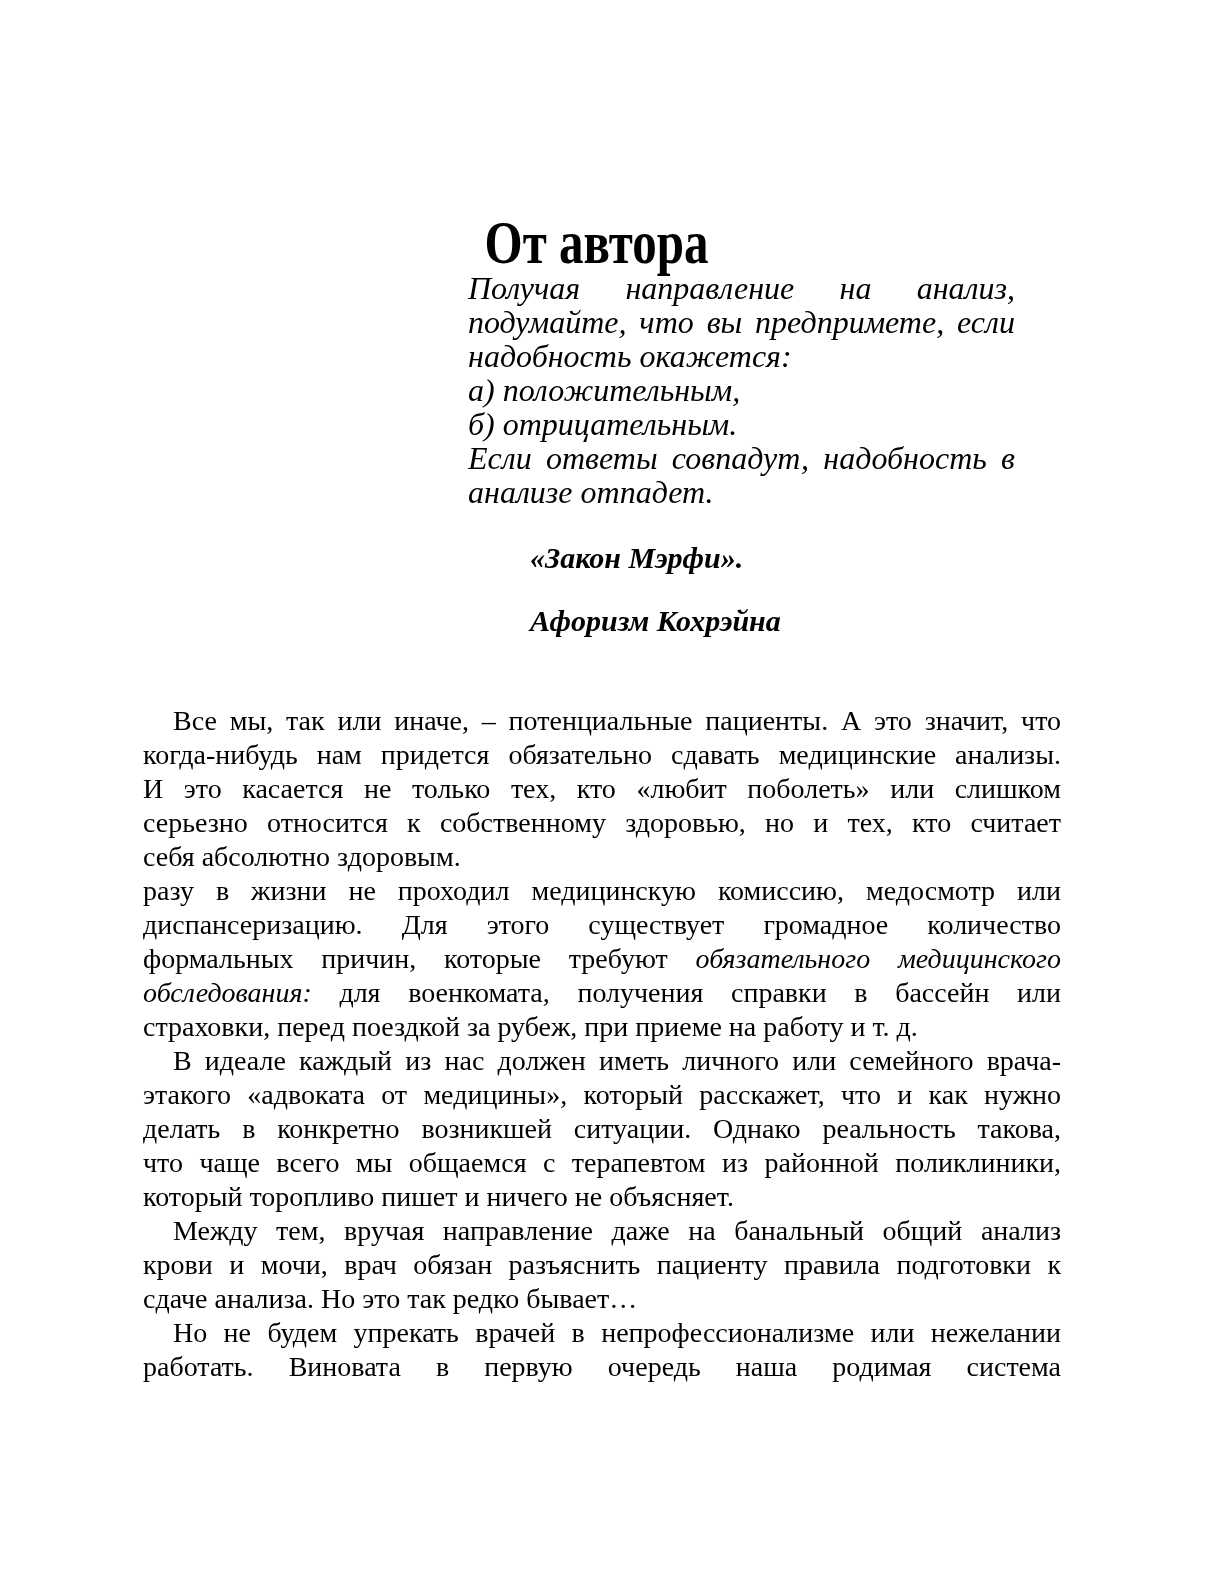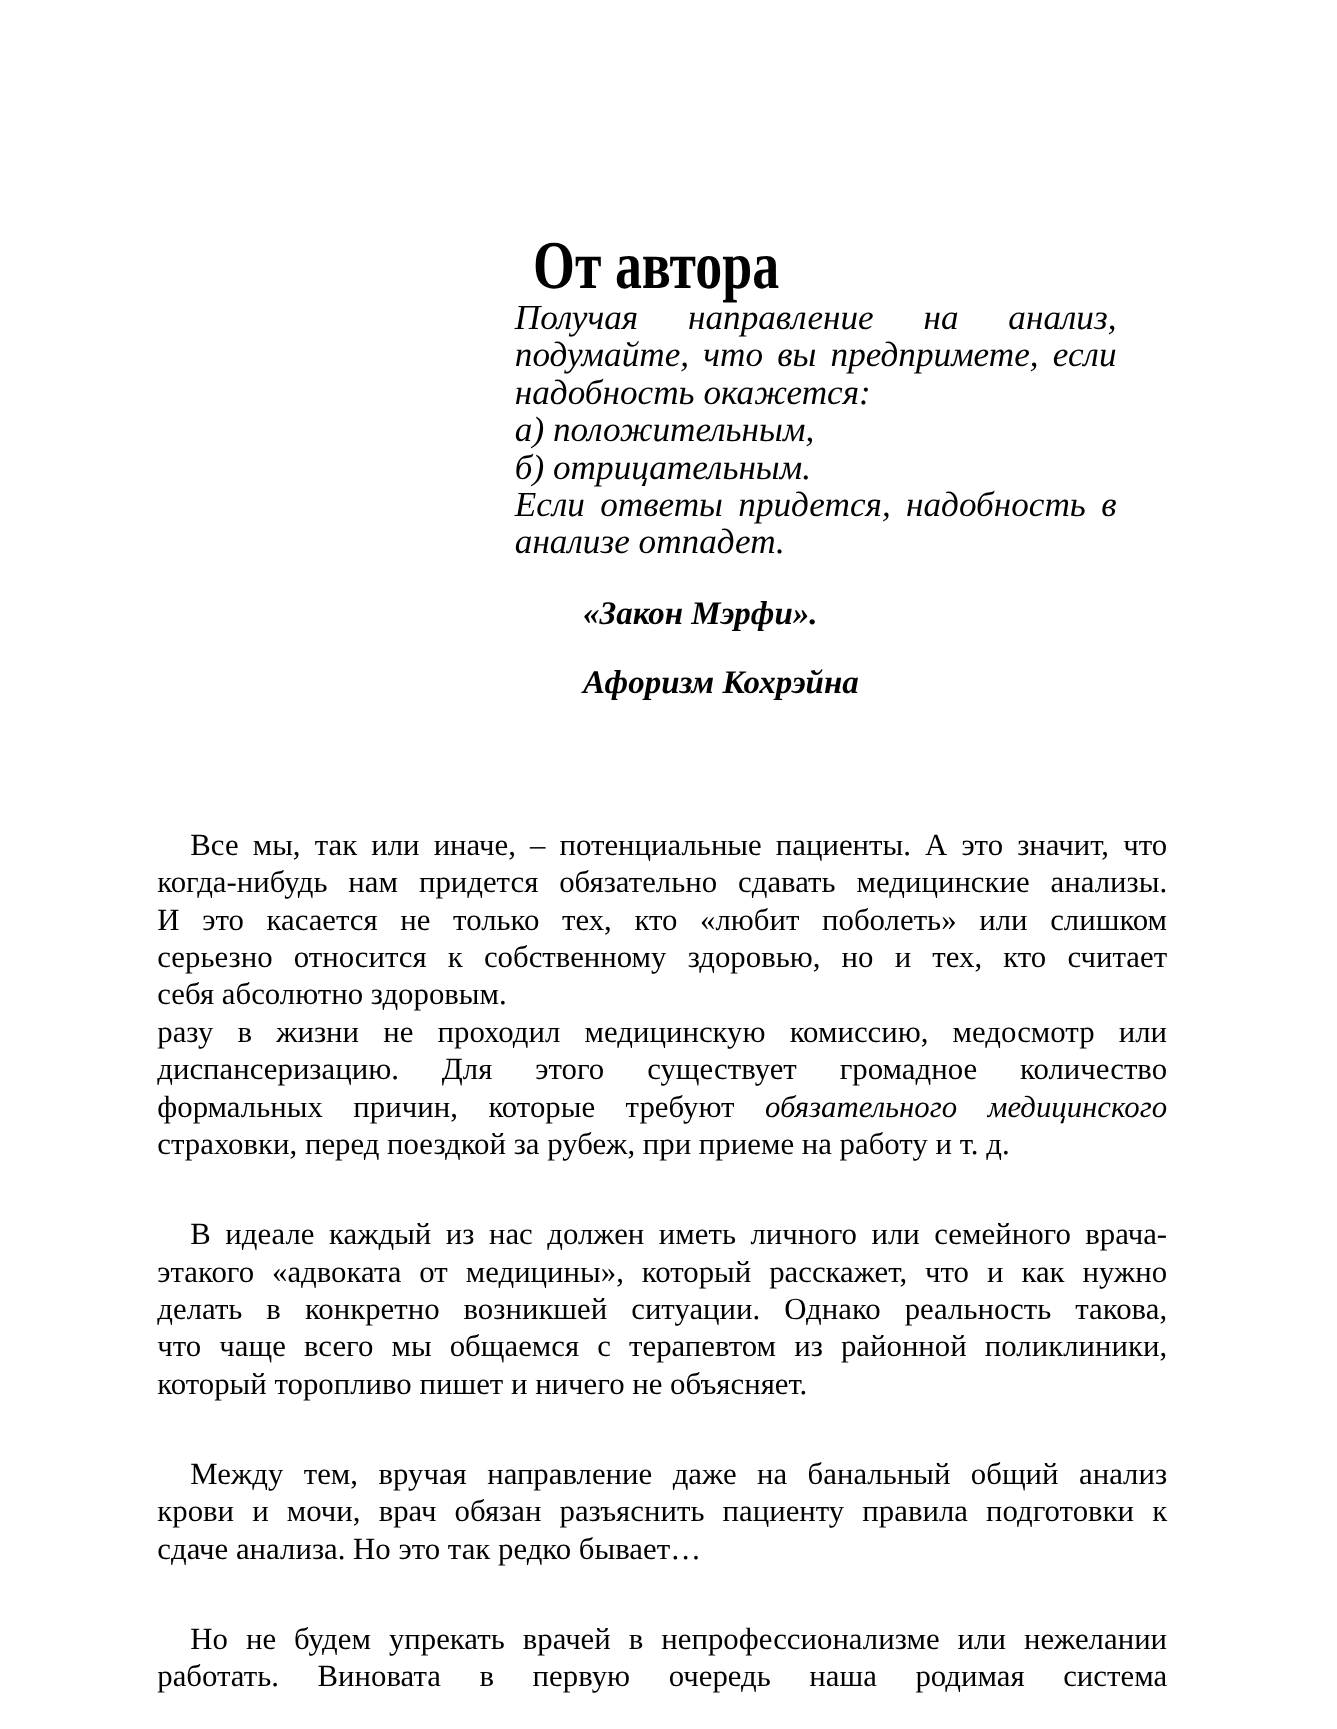--- a/index.html
+++ b/index.html
@@ -60,54 +60,54 @@
   .line {
     min-height: 34px;
   }
   .line.just {
     text-align: justify;
     text-align-last: justify;
     text-justify: inter-word;
   }
   .line.ind {
     text-indent: 30px;
-    margin-top: 48px;
   }
 </style>
 </head>
 <body>
 
 <div class="page">
   <h1 class="title">От автора</h1>
 
   <div class="epigraph">
       <div class="line just">Получая направление на анализ,</div>
       <div class="line just">подумайте, что вы предпримете, если</div>
       <div class="line">надобность окажется:</div>
       <div class="line">а) положительным,</div>
       <div class="line">б) отрицательным.</div>
-      <div class="line just">Если ответы придется, надобность в</div>
+      <div class="line just">Если ответы совпадут, надобность в</div>
       <div class="line">анализе отпадет.</div>
     </div>
 
   <div class="attribution first">«Закон Мэрфи».</div>
   <div class="attribution second">Афоризм Кохрэйна</div>
 
   <div class="body-text">
       <div>
         <div class="line just ind">Все мы, так или иначе, – потенциальные пациенты. А это значит, что</div>
         <div class="line just">когда-нибудь нам придется обязательно сдавать медицинские анализы.</div>
         <div class="line just">И это касается не только тех, кто «любит поболеть» или слишком</div>
         <div class="line just">серьезно относится к собственному здоровью, но и тех, кто считает</div>
         <div class="line">себя абсолютно здоровым.</div>
       </div>
       <div>
         <div class="line just">разу в жизни не проходил медицинскую комиссию, медосмотр или</div>
         <div class="line just">диспансеризацию. Для этого существует громадное количество</div>
         <div class="line just">формальных причин, которые требуют <i>обязательного медицинского</i></div>
+        <div class="line just"><i>обследования:</i> для военкомата, получения справки в бассейн или</div>
         <div class="line">страховки, перед поездкой за рубеж, при приеме на работу и т. д.</div>
       </div>
       <div>
         <div class="line just ind">В идеале каждый из нас должен иметь личного или семейного врача-</div>
         <div class="line just">этакого «адвоката от медицины», который расскажет, что и как нужно</div>
         <div class="line just">делать в конкретно возникшей ситуации. Однако реальность такова,</div>
         <div class="line just">что чаще всего мы общаемся с терапевтом из районной поликлиники,</div>
         <div class="line">который торопливо пишет и ничего не объясняет.</div>
       </div>
       <div>

